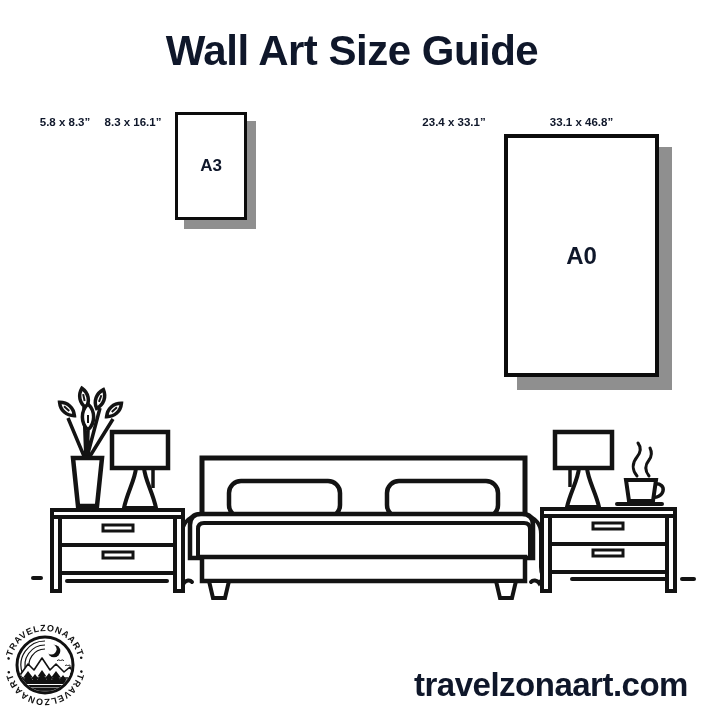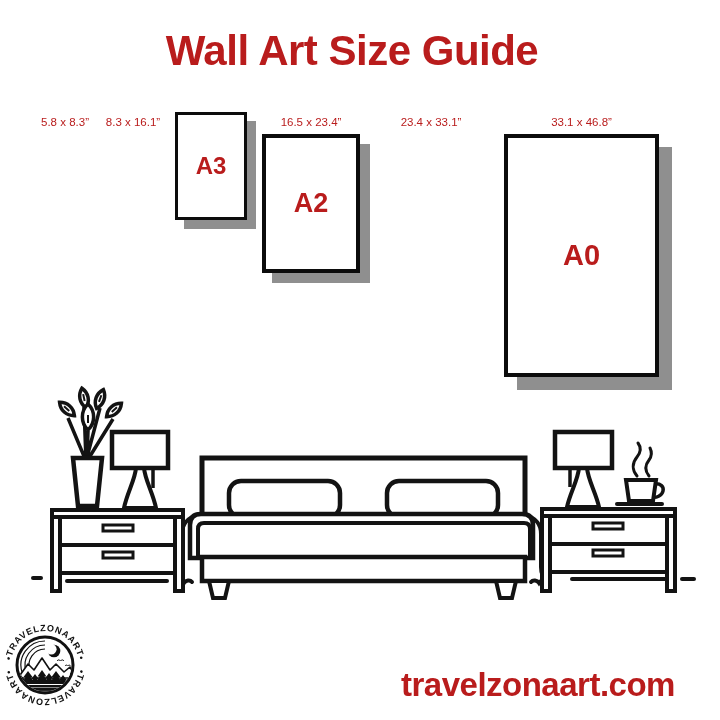--- a/index.html
+++ b/index.html
@@ -1,28 +1,28 @@
 <!DOCTYPE html>
 <html><head>
 <meta charset="utf-8">
 <style>
   *{box-sizing:border-box}
   html,body{margin:0;padding:0;background:#fff}
   .canvas{position:relative;width:704px;height:720px;background:#fff;overflow:hidden;
-          font-family:"Liberation Sans",sans-serif;color:#b91c1c}
+          font-family:"Liberation Sans",sans-serif;color:#0f172a}
   .title{position:absolute;top:28px;left:0;width:100%;text-align:center;
          font-size:42px;line-height:46px;font-weight:bold;letter-spacing:-0.5px}
   .size-group{position:absolute;top:112px}
   .dim-label{display:block;width:200%;margin-left:-50%;text-align:center;
-             font-size:11.5px;font-weight:normal;line-height:20px;white-space:nowrap;
+             font-size:11.5px;font-weight:bold;line-height:20px;white-space:nowrap;
              margin-bottom:2px}
   .frame{width:100%;background:#fff;border:3px solid #0c0c0c;
          display:flex;align-items:center;justify-content:center}
   .size-name{font-weight:bold}
-  .website{position:absolute;top:666px;left:401px;width:300px;text-align:left;
+  .website{position:absolute;top:666px;left:401px;width:300px;text-align:center;
            font-size:33px;font-weight:bold;letter-spacing:-0.5px}
   .illustration{position:absolute;left:0;top:385px}
   .logo{position:absolute;left:1px;top:621px}
   .logo text{font-family:"Liberation Sans",sans-serif;font-weight:bold}
 </style>
 </head>
 <body>
 
 <div class="canvas">
 
@@ -31,39 +31,33 @@
   <div class="size-group" style="left:45px;width:40px">
     <div class="dim-label">5.8 x 8.3”</div>
   </div>
 
   <div class="size-group" style="left:103px;width:60px">
     <div class="dim-label">8.3 x 16.1”</div>
   </div>
 
   <div class="size-group" style="left:175px;width:72px">
     <div class="frame" style="height:108px;border-width:3px;box-shadow:9px 9px 0 #8f8f8f">
-      <span class="size-name" style="font-size:24px">A3</span>
+      <span class="size-name" style="font-size:17px">A3</span>
     </div>
   </div>
 
-  <div class="size-group" style="left:262px;width:98px">
-    <div class="dim-label">16.5 x 23.4”</div>
-    <div class="frame" style="height:139px;border-width:4px;box-shadow:10px 10px 0 #8f8f8f">
-      <span class="size-name" style="font-size:27px">A2</span>
-    </div>
-  </div>
-
-  <div class="size-group" style="left:371px;width:120px">
+
+  <div class="size-group" style="left:394px;width:120px">
     <div class="dim-label">23.4 x 33.1”</div>
   </div>
 
   <div class="size-group" style="left:504px;width:155px">
     <div class="dim-label">33.1 x 46.8”</div>
     <div class="frame" style="height:243px;border-width:4px;box-shadow:13px 13px 0 #8f8f8f">
-      <span class="size-name" style="font-size:29px">A0</span>
+      <span class="size-name" style="font-size:24px">A0</span>
     </div>
   </div>
 
   <svg class="illustration" width="720" height="230" viewBox="0 385 720 230" fill="none" stroke="#131313">
 
     <g>
       <rect x="202" y="458" width="323" height="60" fill="#fff" stroke-width="5"></rect>
       <rect x="229" y="481" width="111" height="36" rx="12" fill="#fff" stroke-width="4.5"></rect>
       <rect x="387" y="481" width="111" height="36" rx="12" fill="#fff" stroke-width="4.5"></rect>
       <path d="M199,514 C187,518 182,524 182,534 L182,567 C182,574 180,578 176,582 M176,582 c3,-2.5 6,-2 8,1 c2,-3 6,-3.5 8,-1" stroke-width="4" stroke-linecap="round"></path>

